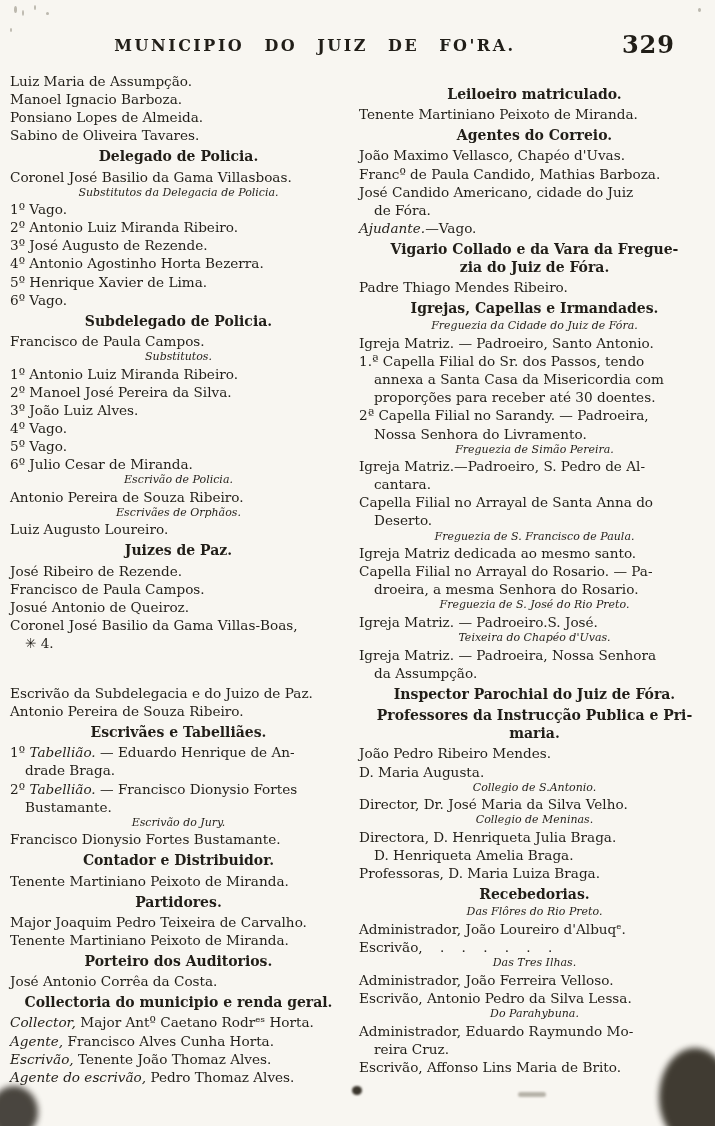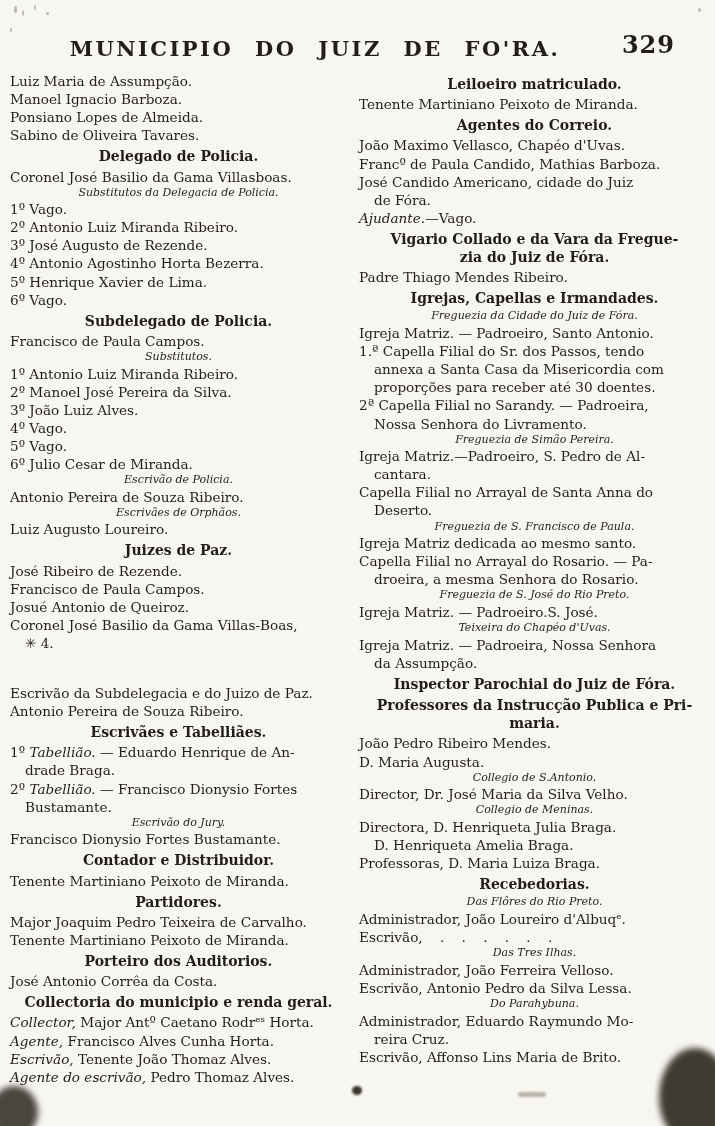--- a/index.html
+++ b/index.html
@@ -5,28 +5,28 @@
   html,body{margin:0;padding:0;}
   body{
     width:715px;height:1126px;position:relative;overflow:hidden;
     background:#f8f6f1;
     font-family:"DejaVu Serif","Liberation Serif",serif;
     color:#211e18;
   }
   .page{position:absolute;inset:0;}
   .header-title{
     position:absolute;top:36px;left:0;right:85px;text-align:center;
-    font-weight:bold;font-size:21px;letter-spacing:2.5px;word-spacing:12px;
+    font-weight:bold;font-size:16px;letter-spacing:2.5px;word-spacing:12px;
   }
   .page-number{
     position:absolute;top:30px;right:40px;font-size:24px;font-weight:bold;letter-spacing:1px;
   }
   .columns{
     position:absolute;top:72px;left:10px;right:5px;
-    display:flex;gap:12px;align-items:flex-start;
+    display:flex;gap:12px;align-items:center;
   }
   .col-left{width:337px;flex:none;}
   .col-right{flex:1;min-width:0;}
   .entry{
     font-size:13.6px;line-height:1.33;
     padding-left:15px;text-indent:-15px;
     white-space:pre-wrap;
   }
   .entry.ind{padding-left:30px;}
   .entry.italic{margin-top:32px;}

